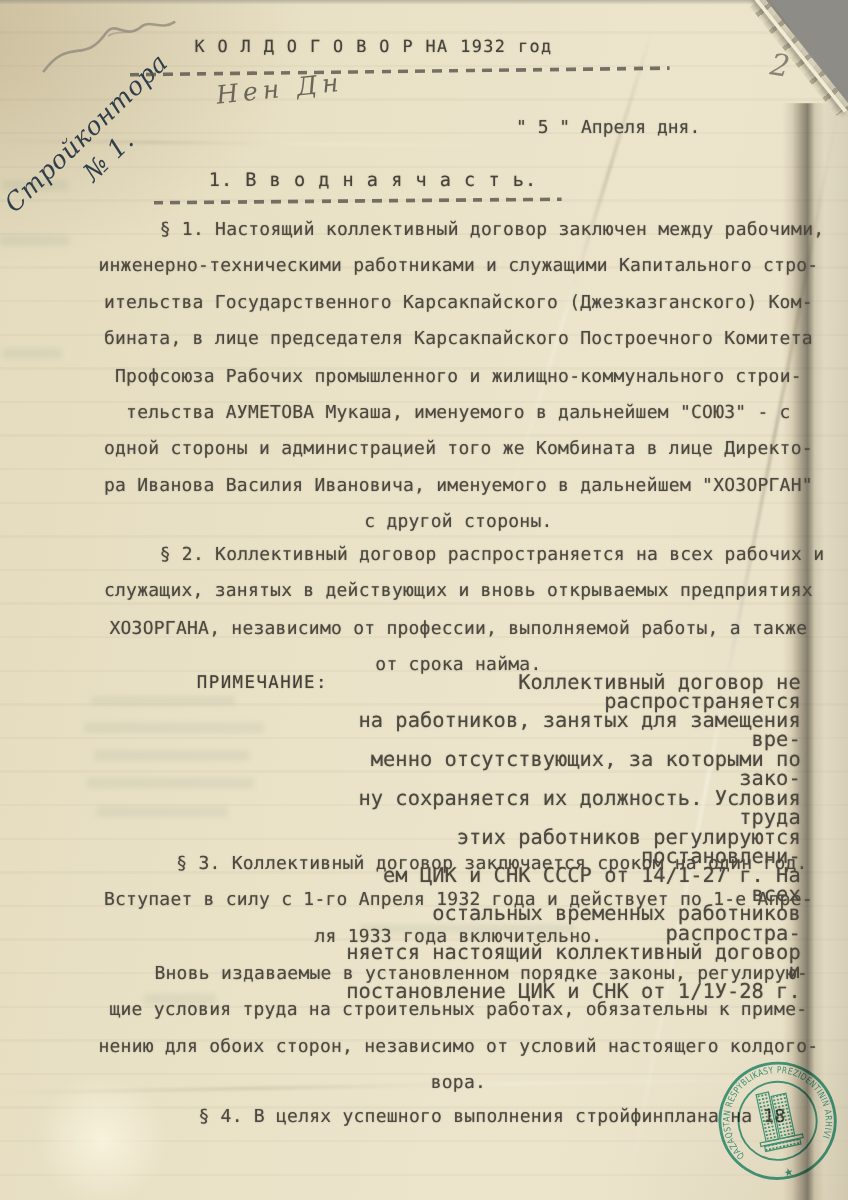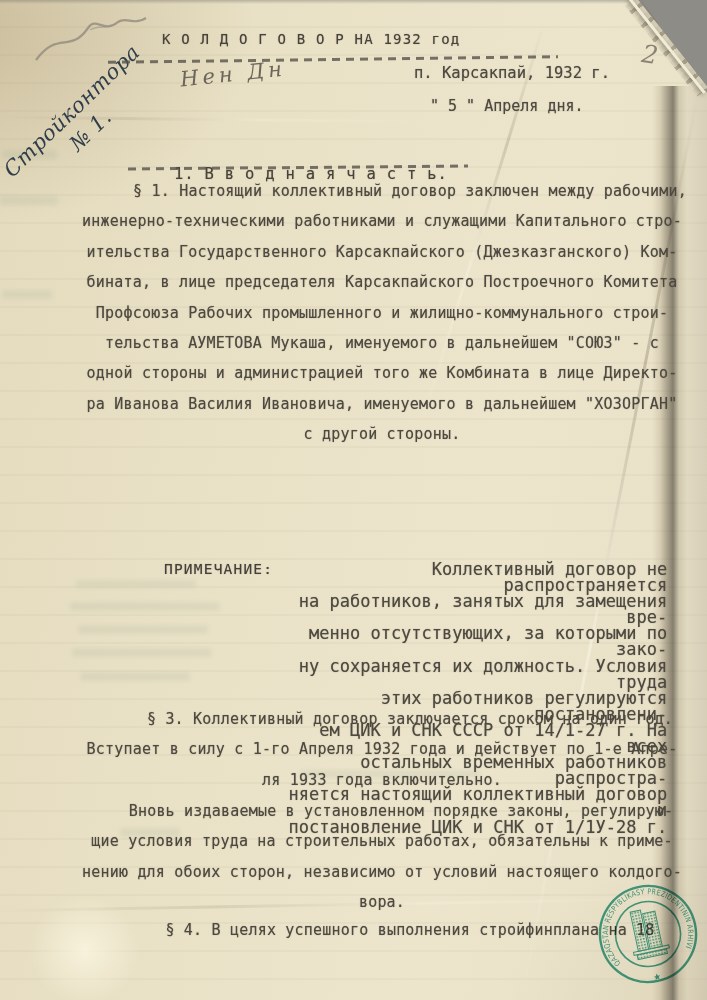--- a/index.html
+++ b/index.html
@@ -48,21 +48,21 @@
   .p1{top:176px;text-indent:56px;}
   .p2{top:447px;text-indent:56px;}
   .p3{top:704px;text-indent:56px;}
   .p4{top:796px;text-indent:38px;}
   .p5{top:915px;text-indent:56px;}
   .title{left:162px;top:31px;font-size:14px;letter-spacing:1.2px;color:#47433b;}
   .underline{position:absolute;height:3px;opacity:.8;
     background:repeating-linear-gradient(90deg,#57534a 0 8px,transparent 8px 14px);}
   .u-title{left:108px;top:58px;width:450px;transform:rotate(-.7deg);}
   .u-header{left:128px;top:166px;width:340px;transform:rotate(-.5deg);}
-  .section-header{left:174px;top:141px;font-size:15.5px;letter-spacing:.8px;color:#47433b;margin-top:24px;}
+  .section-header{left:174px;top:141px;font-size:15.5px;letter-spacing:.8px;color:#47433b;}
   .dateline1{left:414px;top:64px;font-size:15.5px;}
   .dateline2{left:430px;top:97px;font-size:15px;}
   .note-block{position:absolute;left:164px;top:561px;display:flex;gap:14px;text-align:right;}
   .note-label{font-size:14.5px;letter-spacing:1.2px;flex:none;color:#45413a;}
   .note-text{font-size:17px;line-height:16.1px;white-space:pre-line;width:380px;}
   .hw{position:absolute;font-family:"DejaVu Serif", serif;font-style:italic;}
   .hw-corner{left:-16px;top:94px;width:195px;transform:rotate(-44deg);
     font-size:21px;line-height:27px;color:#2f3e4a;white-space:pre-line;
     text-align:center;letter-spacing:.5px;}
   .hw-mark{left:180px;top:62px;font-size:21px;color:#6c665a;
@@ -106,35 +106,38 @@
   </svg>
 
   <div class="hw hw-corner">Стройконтора
 № 1.</div>
   <div class="hw hw-mark">Нен Дн</div>
   <div class="hw pagenum">2</div>
 
   <div class="typed title">К О Л Д О Г О В О Р    НА  1932  год</div>
   <div class="underline u-title"></div>
 
-  <div class="typed dateline1">п. Карсакпай, 1932 г.</div>
   <div class="typed dateline2">" 5 " Апреля дня.</div>
 
   <div class="typed section-header">1. В в о д н а я   ч а с т ь.</div>
   <div class="underline u-header"></div>
 
   <div class="typed para p1">§ 1. Настоящий коллективный договор заключен между рабочими,
 инженерно-техническими работниками и служащими Капитального стро-
 ительства Государственного Карсакпайского (Джезказганского) Ком-
 бината, в лице председателя Карсакпайского Построечного Комитета
 Профсоюза Рабочих  промышленного и жилищно-коммунального строи-
 тельства АУМЕТОВА Мукаша, именуемого в дальнейшем "СОЮЗ" - с
 одной стороны и администрацией того же Комбината в лице Директо-
 ра Иванова Василия Ивановича, именуемого в дальнейшем "ХОЗОРГАН"
 с другой стороны.</div>
+  <div class="typed para p2">§ 2. Коллективный договор распространяется на всех рабочих и
+служащих, занятых в действующих и вновь открываемых предприятиях
+ХОЗОРГАНА, независимо от профессии, выполняемой работы, а также
+от срока найма.</div>
 
   <div class="note-block">
     <div class="typed note-label" style="position:static;">ПРИМЕЧАНИЕ:</div>
     <div class="typed note-text" style="position:static;">Коллективный договор не распространяется
 на работников, занятых для замещения вре-
 менно отсутствующих, за которыми по зако-
 ну сохраняется их должность. Условия труда
 этих работников регулируются постановлени-
 ем ЦИК и СНК  СССР от 14/1-27 г. На всех
 остальных временных работников распростра-

